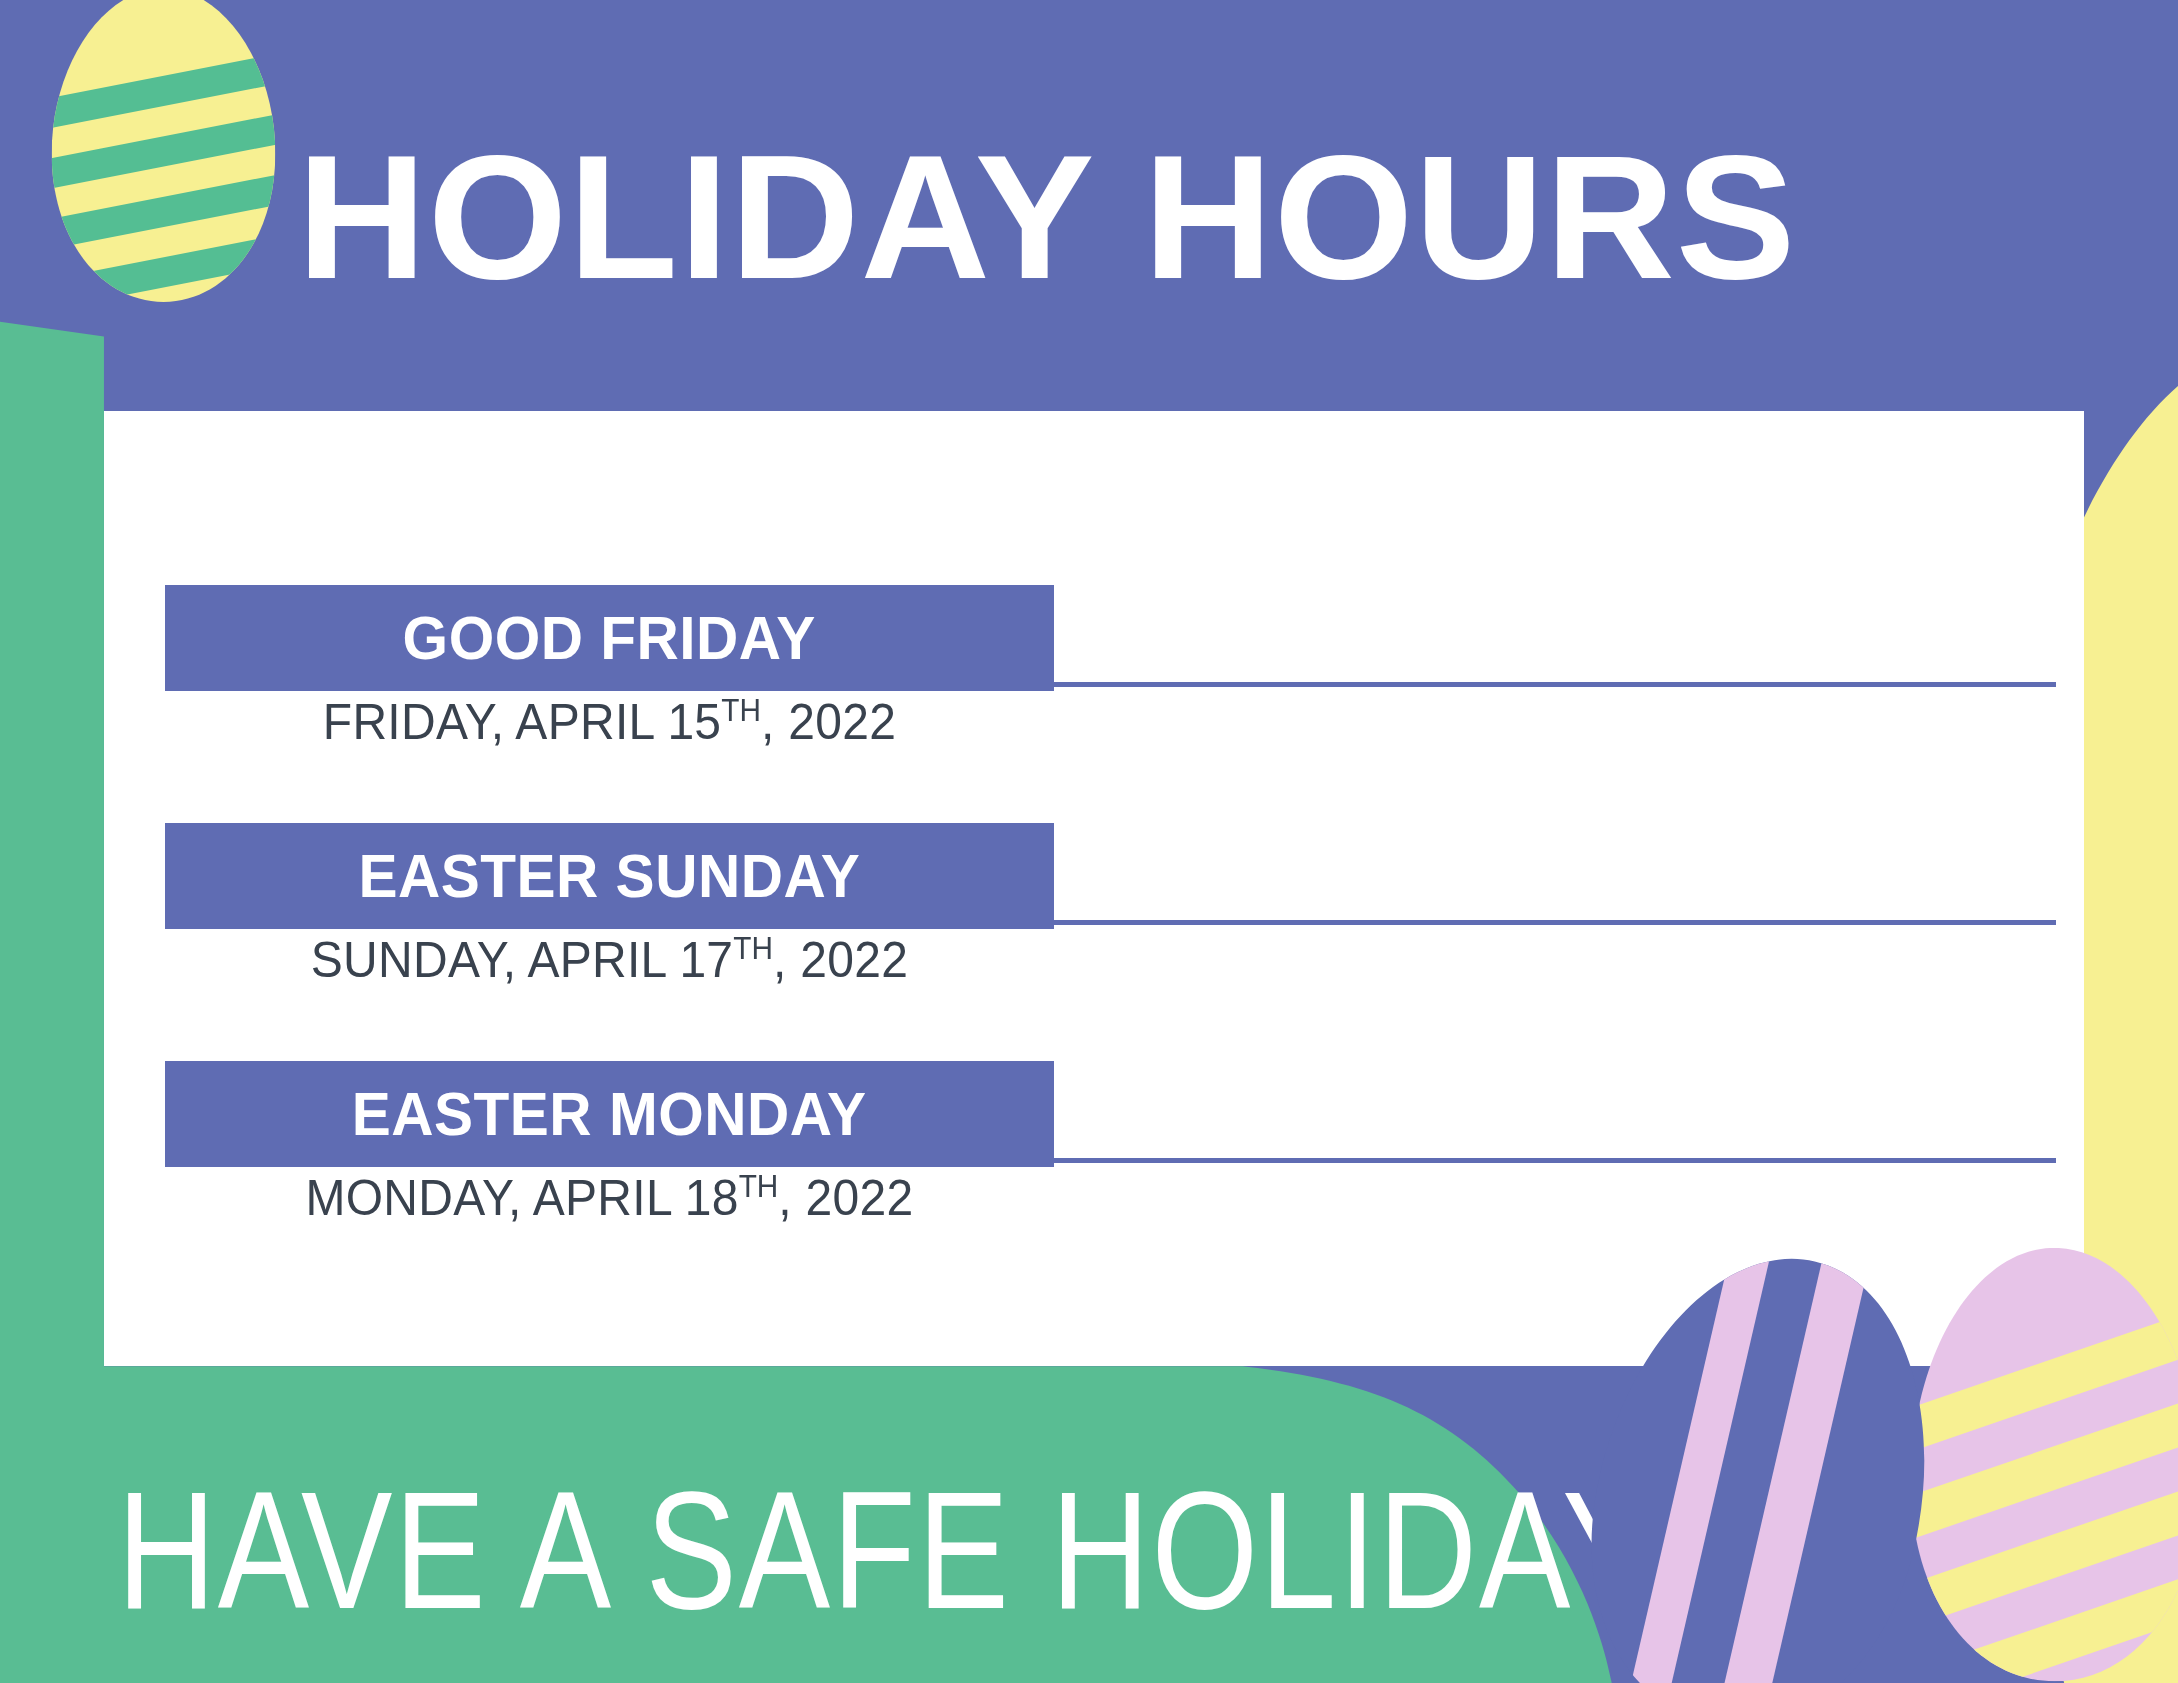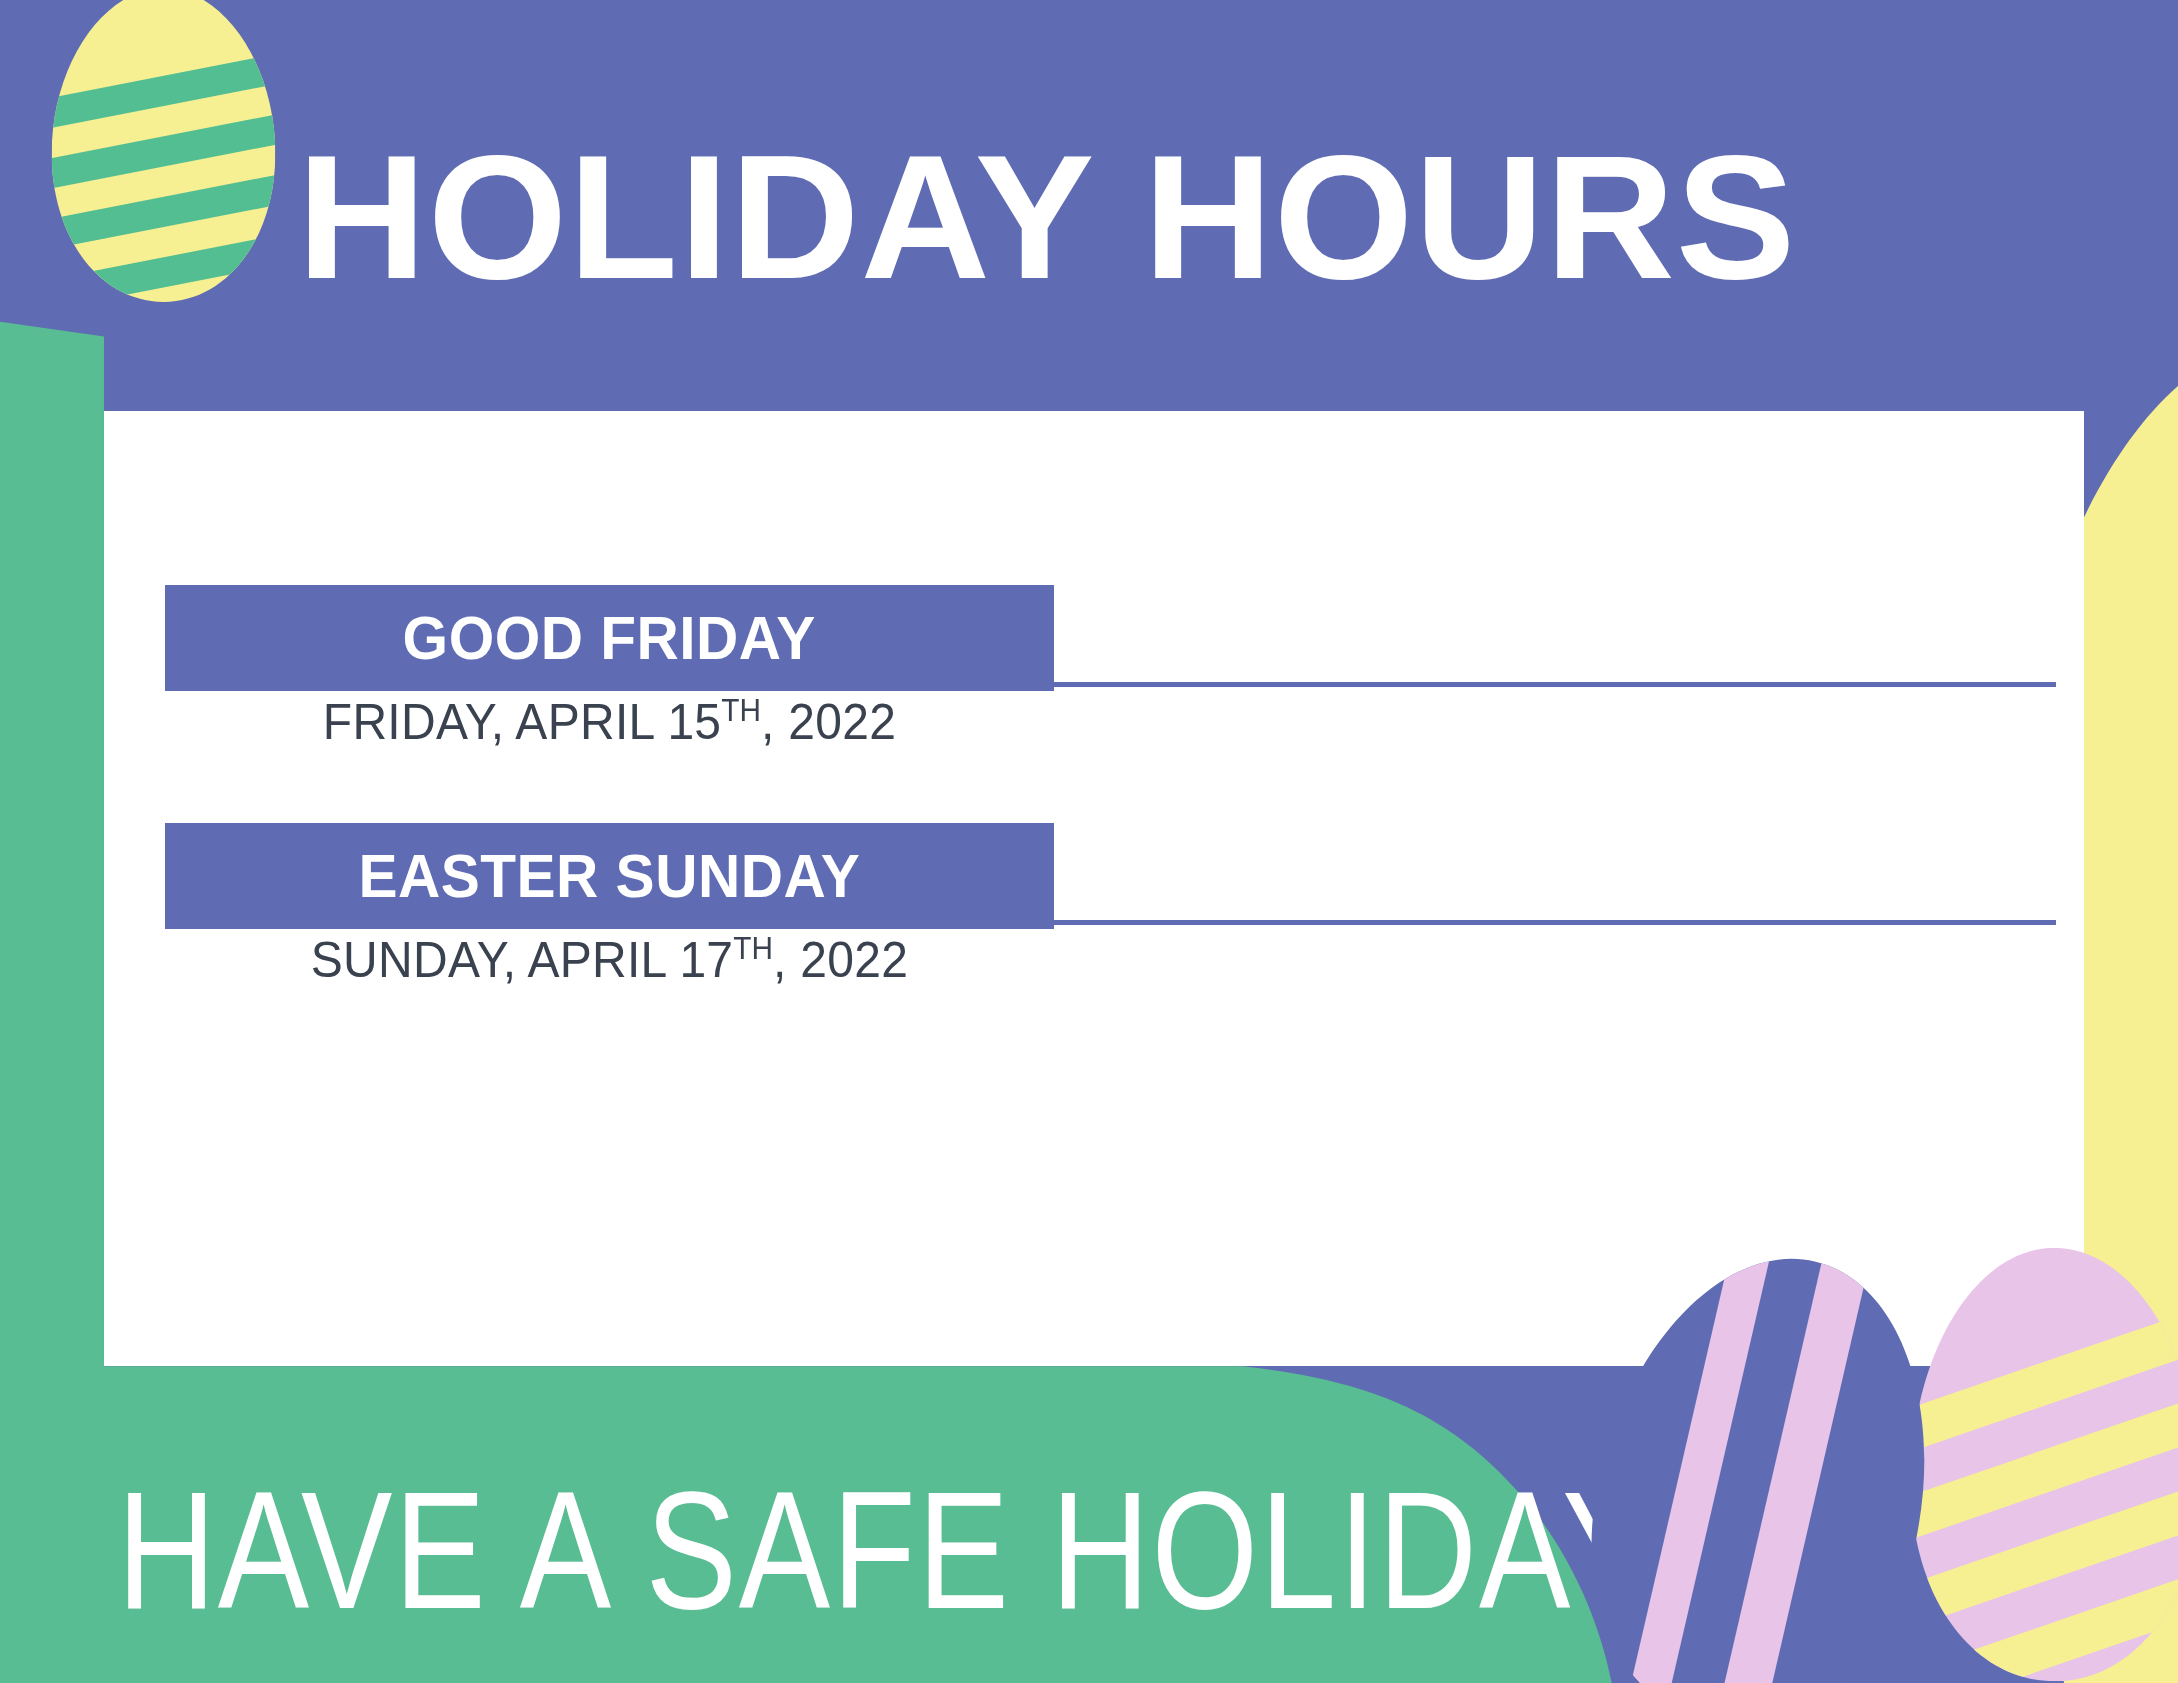--- a/index.html
+++ b/index.html
@@ -199,19 +199,28 @@
     <div class="row">
       <div class="row-bar">
         <span class="row-bar-label">EASTER SUNDAY</span>
       </div>
       <div class="row-rule"></div>
       <div class="row-date">
         <span>SUNDAY, APRIL 17</span><sup>TH</sup><span>, 2022</span>
       </div>
     </div>
 
+    <div class="row">
+      <div class="row-bar">
+        <span class="row-bar-label">EASTER MONDAY</span>
+      </div>
+      <div class="row-rule"></div>
+      <div class="row-date">
+        <span>MONDAY, APRIL 18</span><sup>TH</sup><span>, 2022</span>
+      </div>
+    </div>
 
   </div>
 
   <div id="footer-text" class="layer">HAVE A SAFE HOLIDAY</div>
 
 </div>
 
 
 </body></html>

